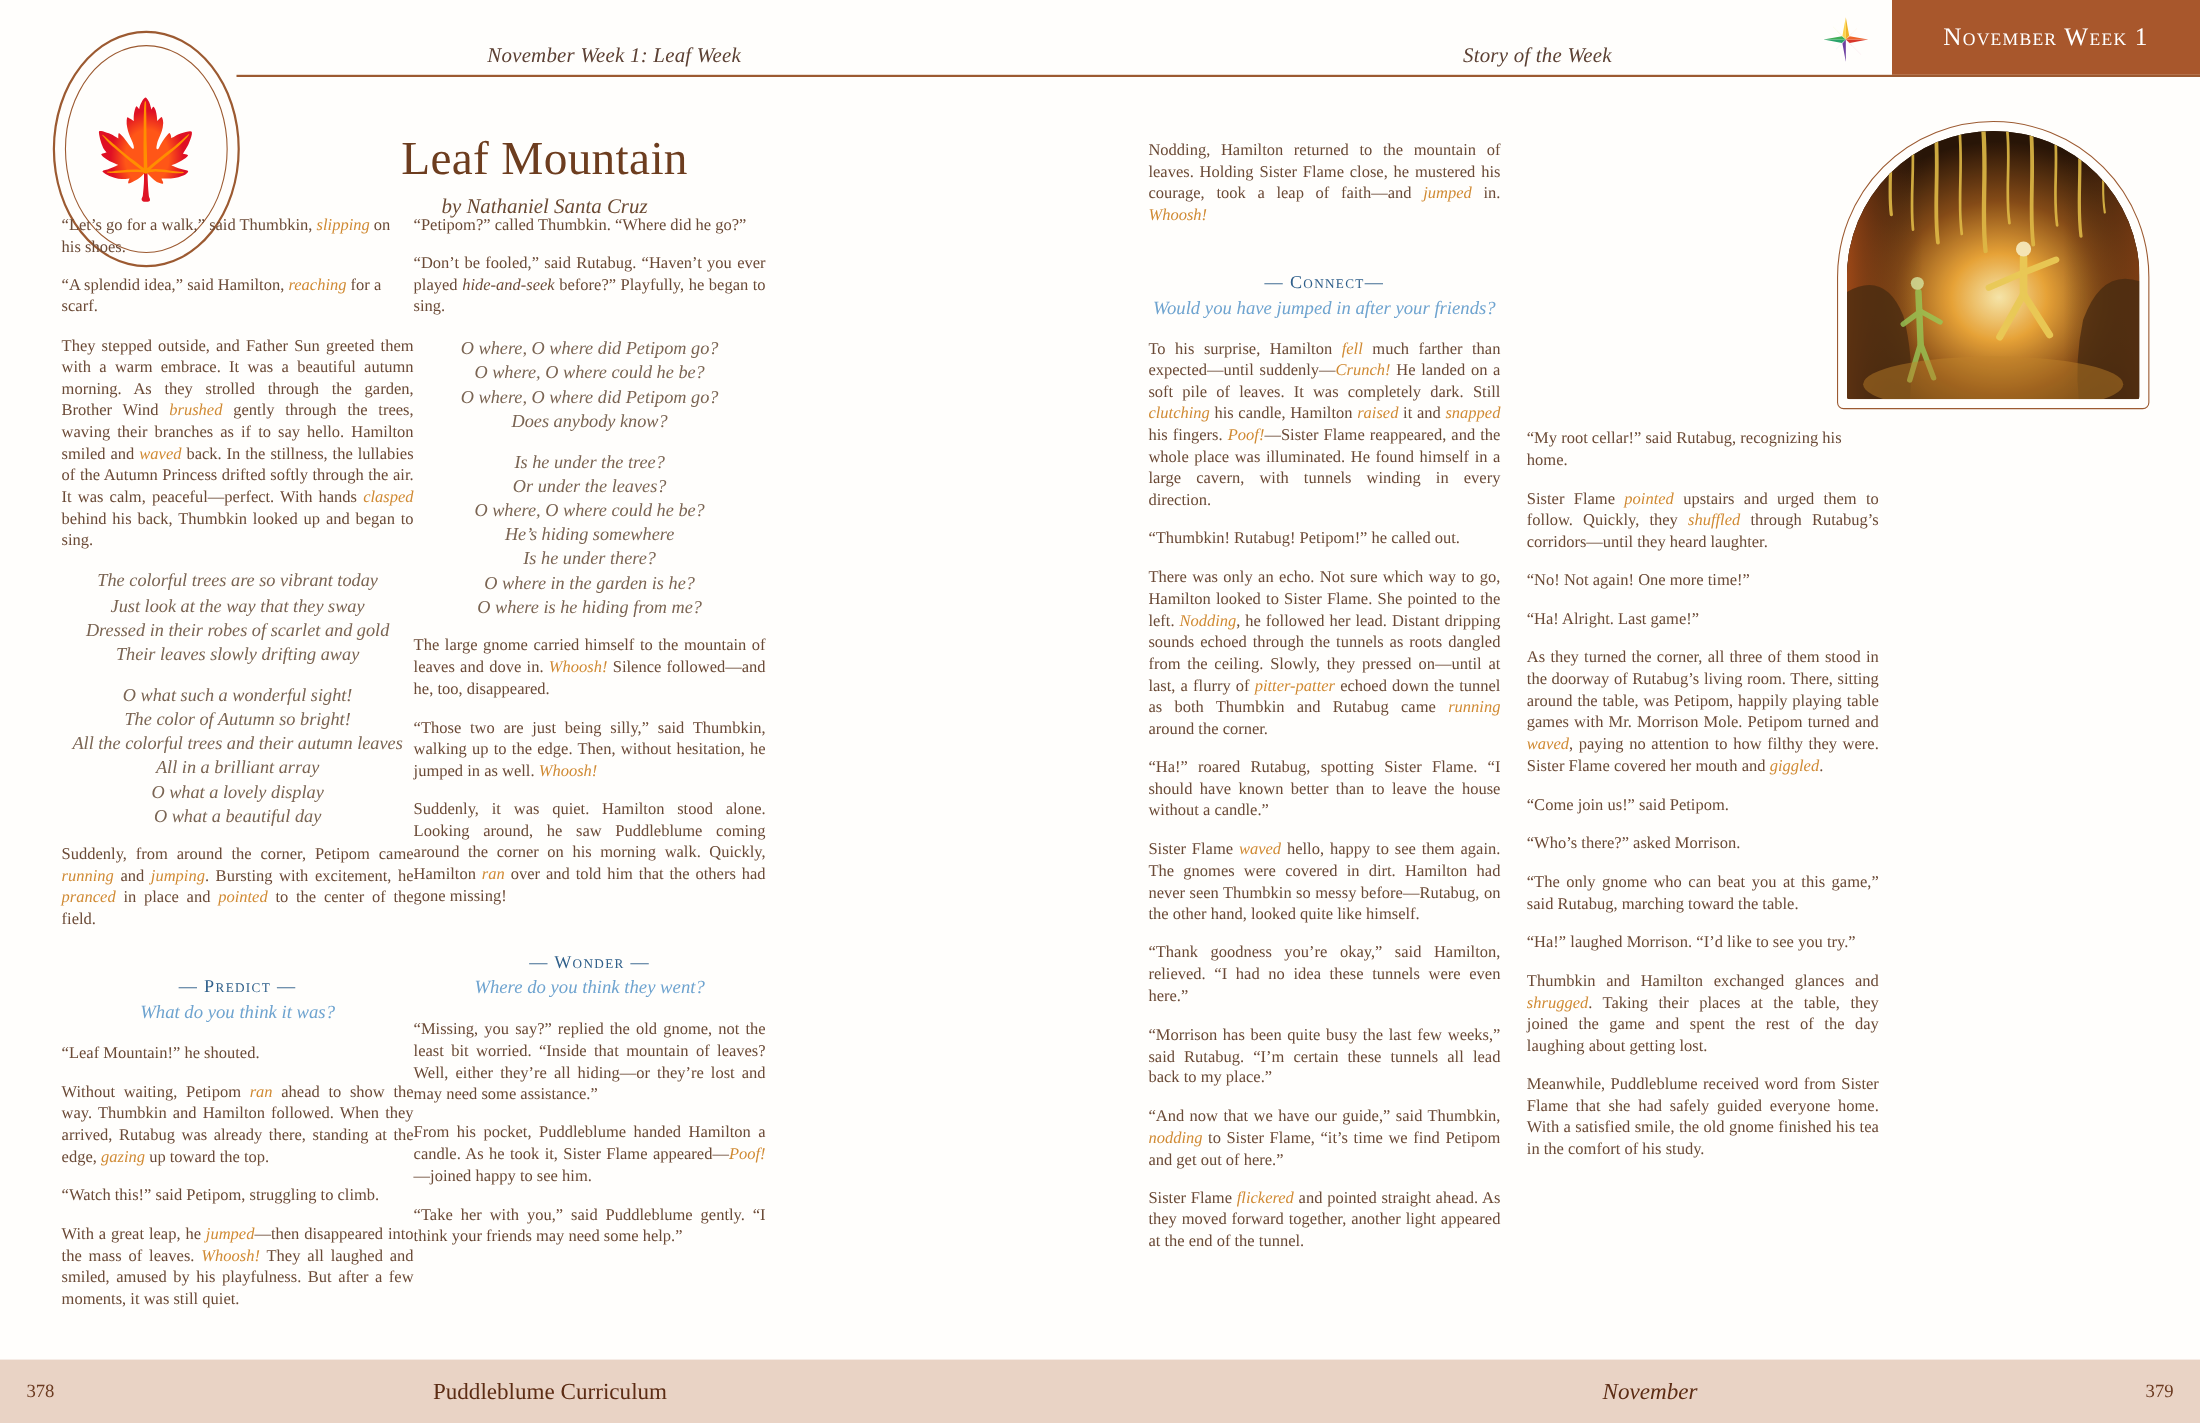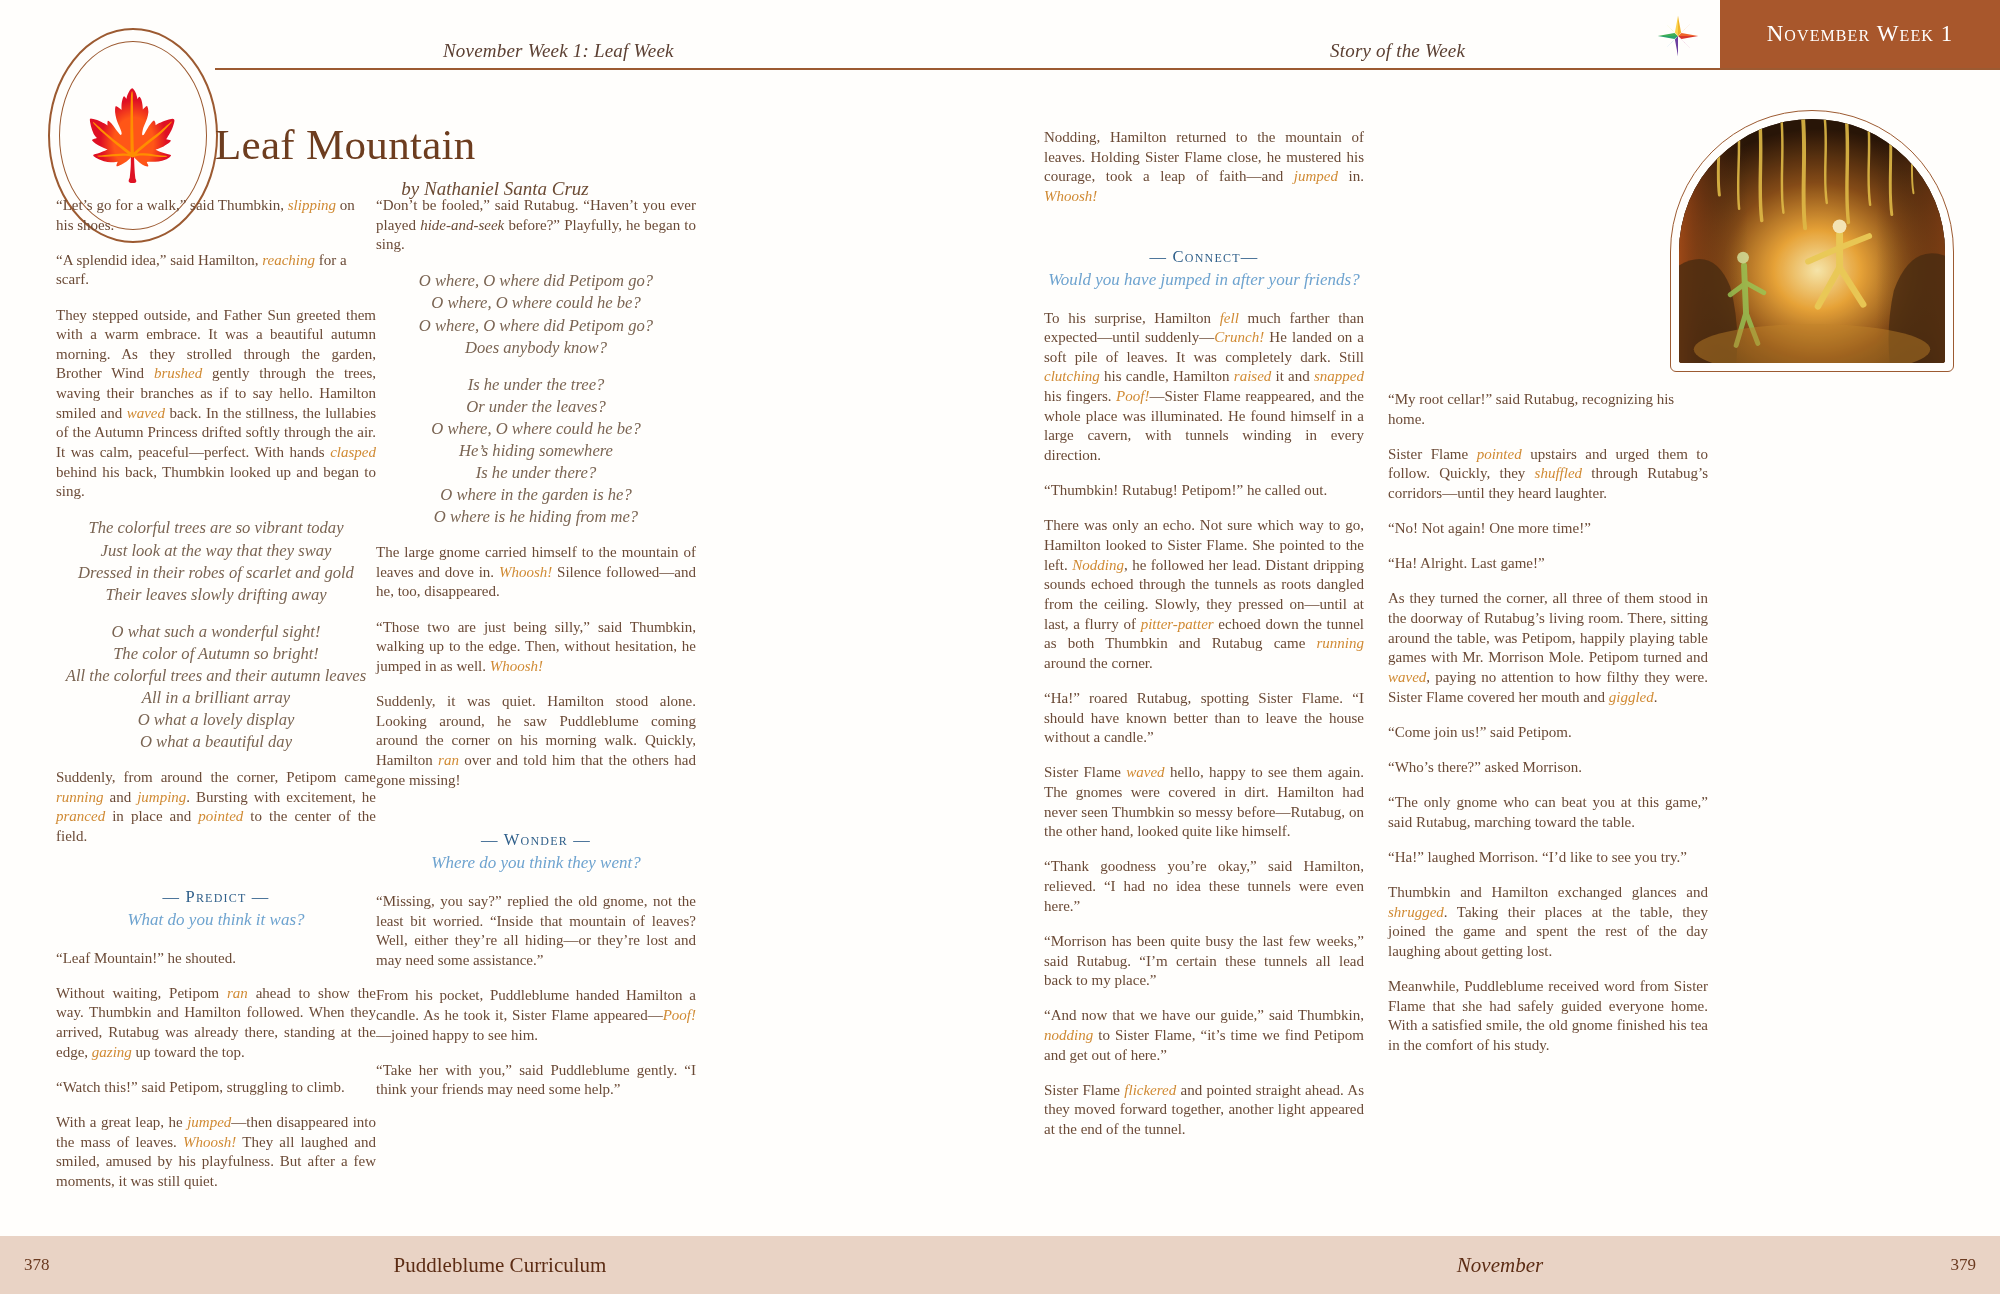--- a/index.html
+++ b/index.html
@@ -47,21 +47,21 @@
     left:11px;top:13px;right:11px;bottom:13px;border-width:1.6px;
   }
   .leaf-glyph{
     position:absolute;left:0;right:0;top:50%;transform:translateY(-50%);
     text-align:center;font-size:86px;line-height:1;
     color:#c8763c;
   }
 
   
   .story-title{
-    position:absolute;left:215px;width:560px;top:120px;
+    position:absolute;left:215px;width:560px;top:120px;text-align:center;
     font-size:43px;color:#6d3d1f;letter-spacing:.3px;
   }
   .story-byline{
     position:absolute;left:215px;width:560px;top:178px;text-align:center;
     font-style:italic;font-size:19px;color:#6b4a33;
   }
 
   
   .cols{position:absolute;display:flex;}
   .page-left .cols{left:56px;top:196px;width:912px;}
@@ -182,20 +182,21 @@
         <p class="body noj">“Leaf Mountain!” he shouted.</p>
 
         <p class="body"><span>Without waiting, Petipom </span><span class="hl">ran</span><span> ahead to show the way. Thumbkin and Hamilton followed. When they arrived, Rutabug was already there, standing at the edge, </span><span class="hl">gazing</span><span> up toward the top.</span></p>
 
         <p class="body noj">“Watch this!” said Petipom, struggling to climb.</p>
 
         <p class="body"><span>With a great leap, he </span><span class="hl">jumped</span><span>—then disappeared into the mass of leaves. </span><span class="hl">Whoosh!</span><span> They all laughed and smiled, amused by his playfulness. But after a few moments, it was still quiet.</span></p>
       </div>
 
       <div class="col">
+        <p class="body noj">“Petipom?” called Thumbkin. “Where did he go?”</p>
 
         <p class="body"><span>“Don’t be fooled,” said Rutabug. “Haven’t you ever played </span><span class="it">hide-and-seek</span><span> before?” Playfully, he began to sing.</span></p>
 
         <div class="verse">
           <div>O where, O where did Petipom go?</div>
           <div>O where, O where could he be?</div>
           <div>O where, O where did Petipom go?</div>
           <div>Does anybody know?</div>
           <span class="gap"></span>
           <div>Is he under the tree?</div>

